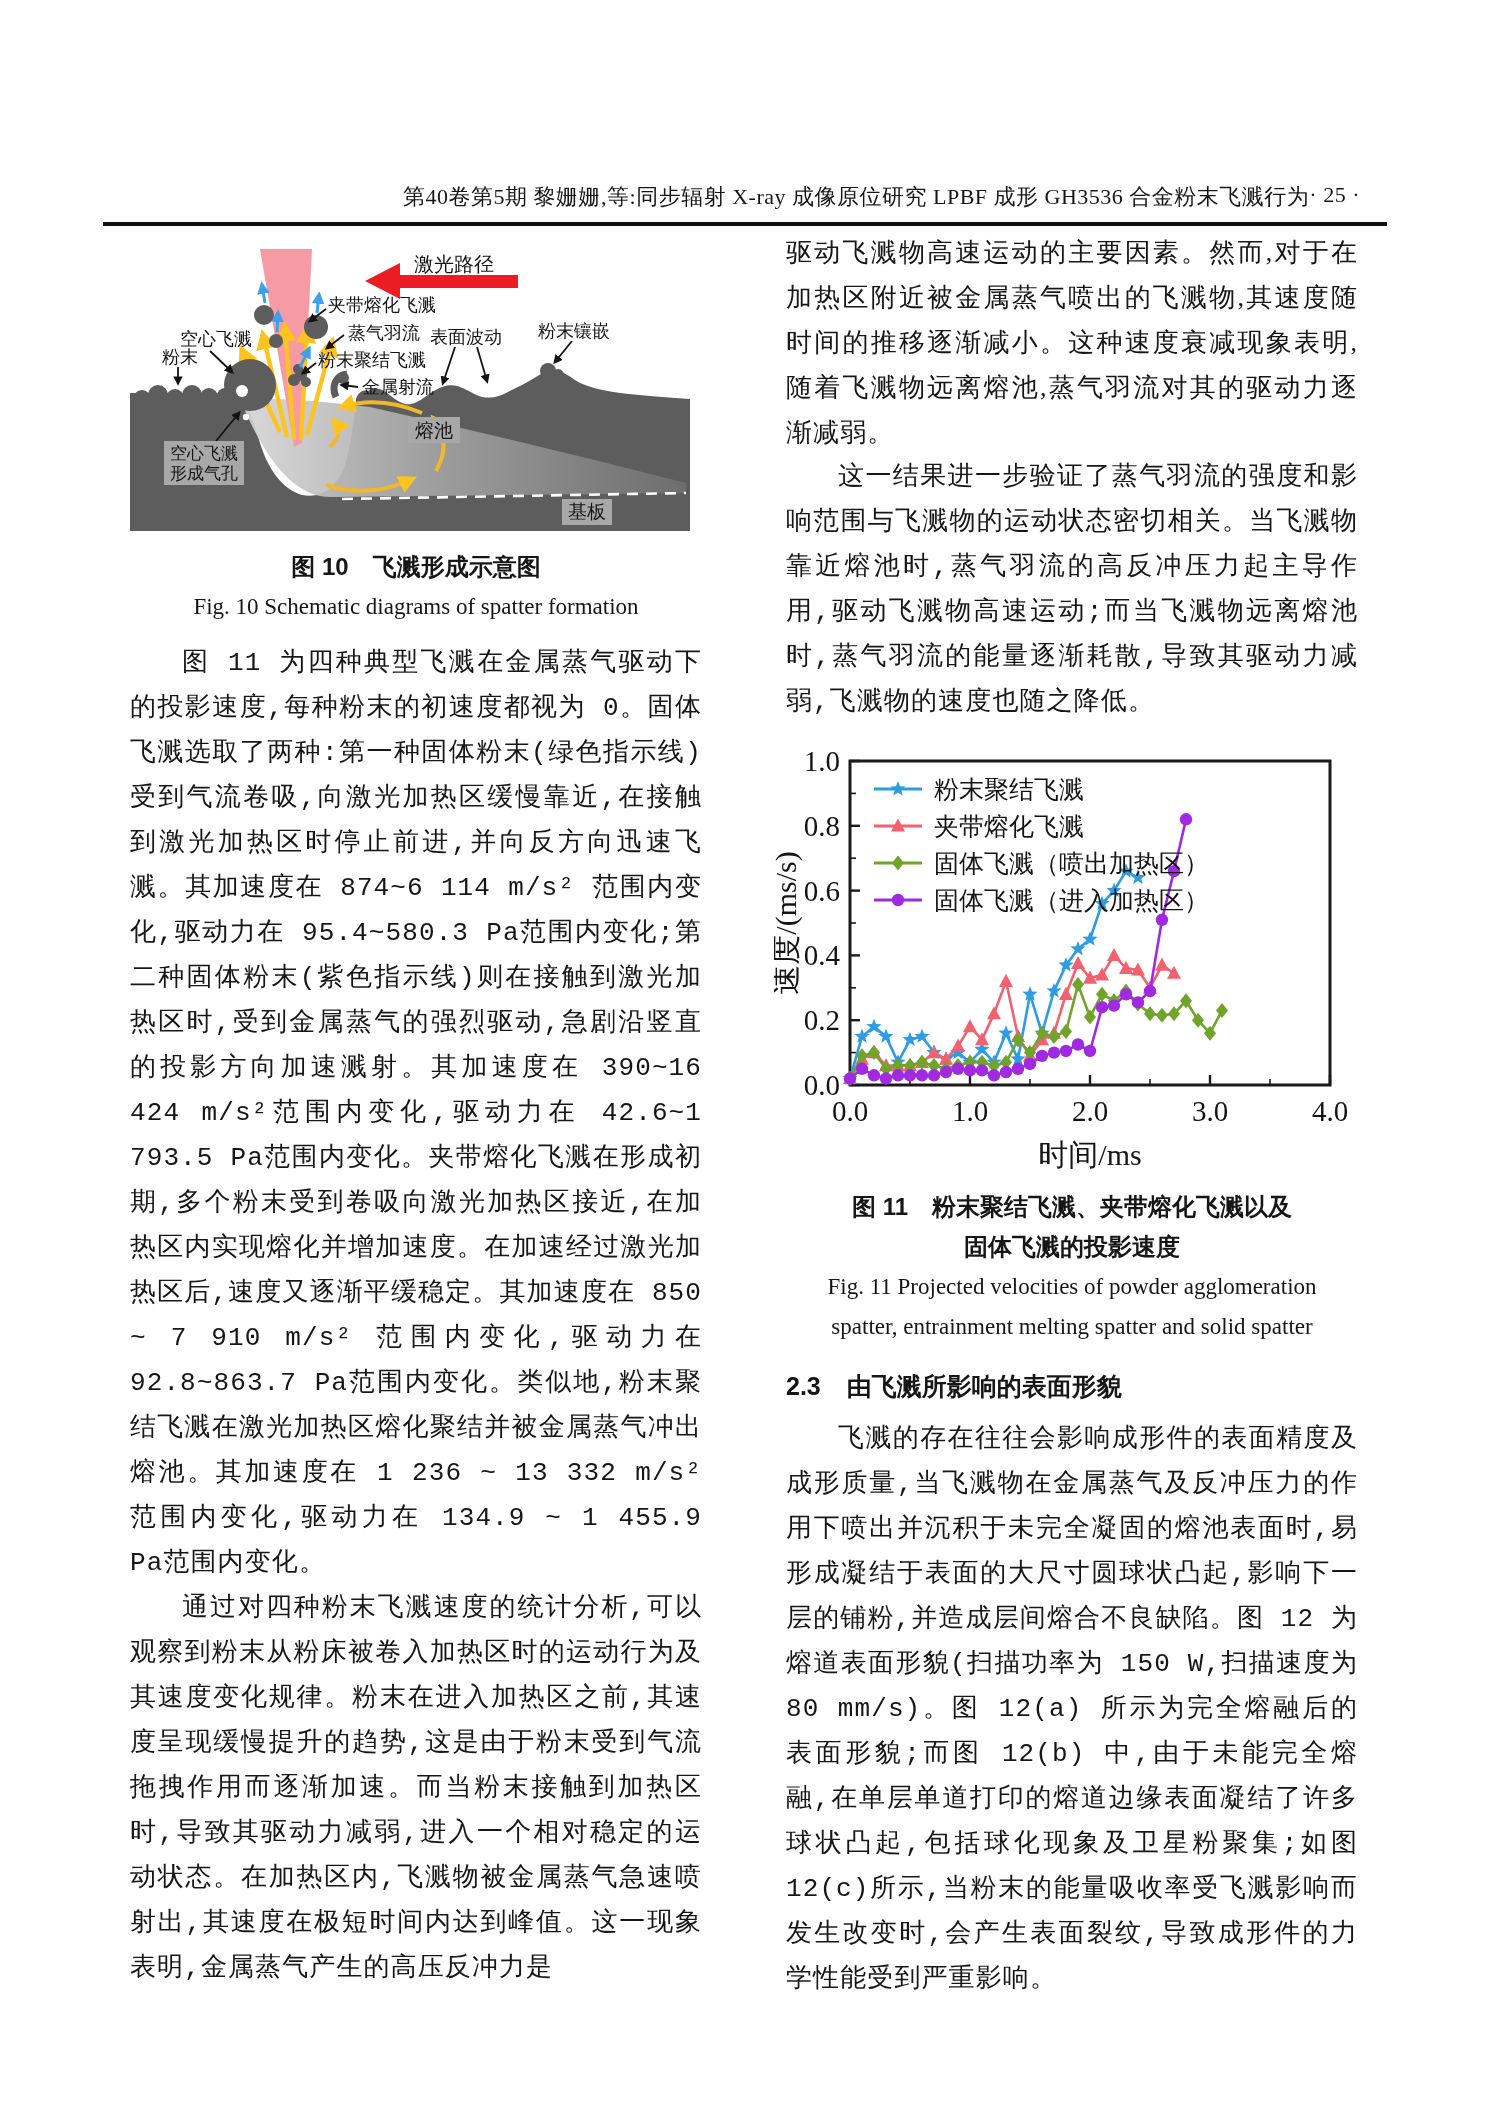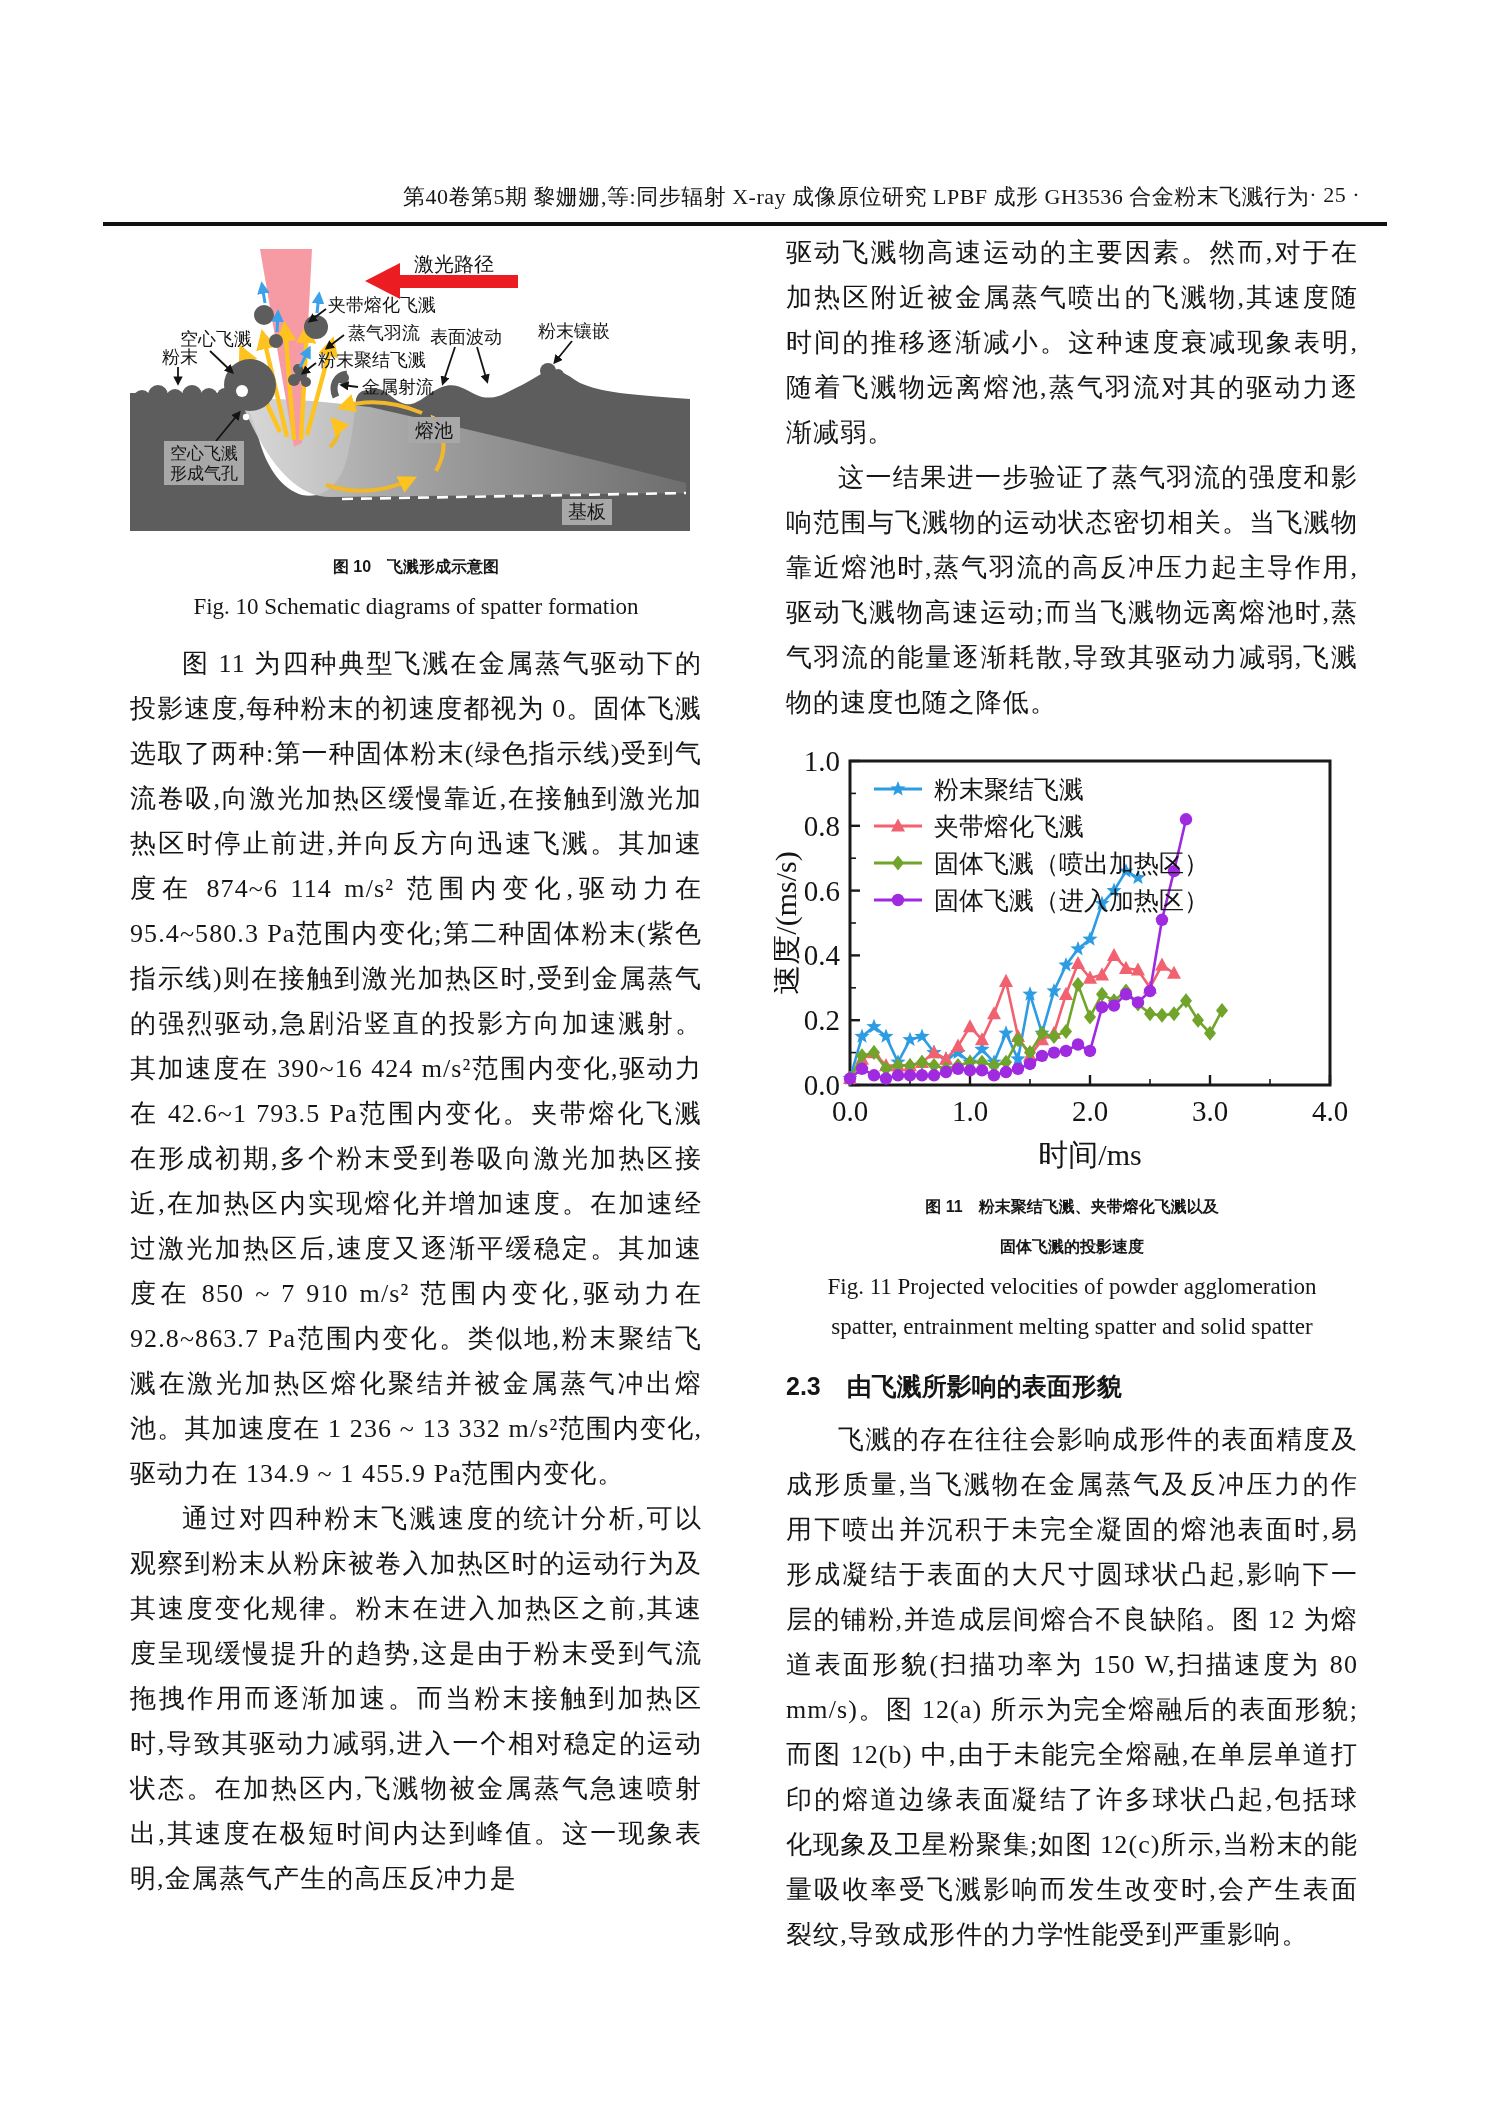--- a/index.html
+++ b/index.html
@@ -6,23 +6,23 @@
   .page{position:relative;width:1489px;height:2106px;background:#fff;overflow:hidden;
         font-family:"Liberation Serif","DejaVu Serif",serif;color:#161616;}
   .header{position:absolute;left:128px;top:182px;width:1232px;display:flex;
           justify-content:flex-end;font-size:22px;letter-spacing:.5px;}
   .rule{position:absolute;left:103px;top:222px;width:1284px;height:4px;background:#111;}
   .col{position:absolute;width:572px;}
   .col.left{left:130px;top:247px;}
   .col.right{left:786px;top:230px;}
   p.body{margin:0;font-size:26px;line-height:45px;text-align:justify;text-justify:inter-ideograph;
          letter-spacing:1.1px;}
-  p.indent{text-indent:2em;}
+  p.indent{text-indent:2em;font-family:Liberation Mono, monospace;}
   .cap-zh{font-family:"Liberation Sans","DejaVu Sans",sans-serif;font-weight:700;
-          font-size:16px;text-align:center;line-height:40px;margin-top:8px;}
+          font-size:24px;text-align:center;line-height:40px;margin-top:8px;}
   .cap-en{font-size:23px;text-align:center;line-height:40px;margin-bottom:14px;}
   .section{font-family:"Liberation Sans","DejaVu Sans",sans-serif;font-weight:700;
            font-size:25px;margin:18px 0 10px 0;line-height:42px;}
   .section .no{margin-right:26px;}
   .fig10{display:block;margin-bottom:2px;}
   .fig10 text{font-family:"Liberation Serif","DejaVu Serif",serif;fill:#141414;}
   #chart-wrap{margin-top:22px;margin-left:-12px;}
   #chart-svg text{font-family:"Liberation Serif","DejaVu Serif",serif;fill:#141414;}
 </style>
 </head>

